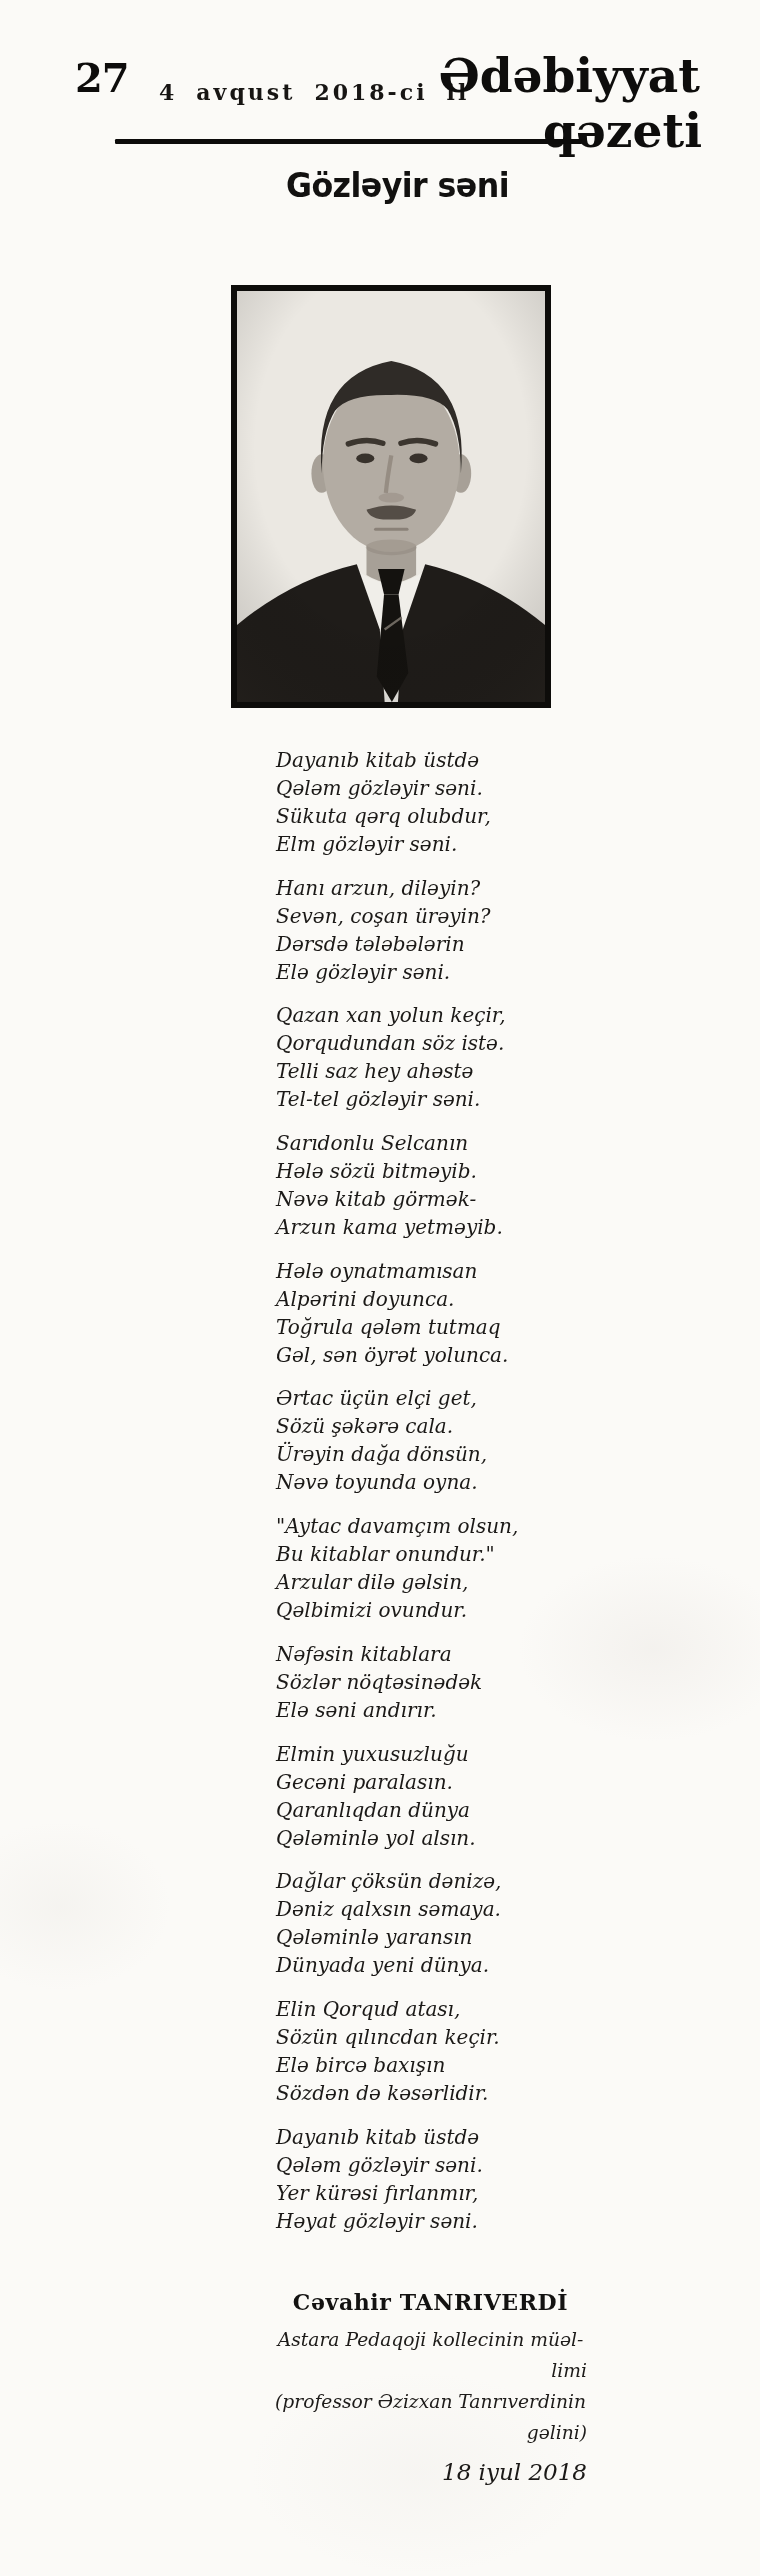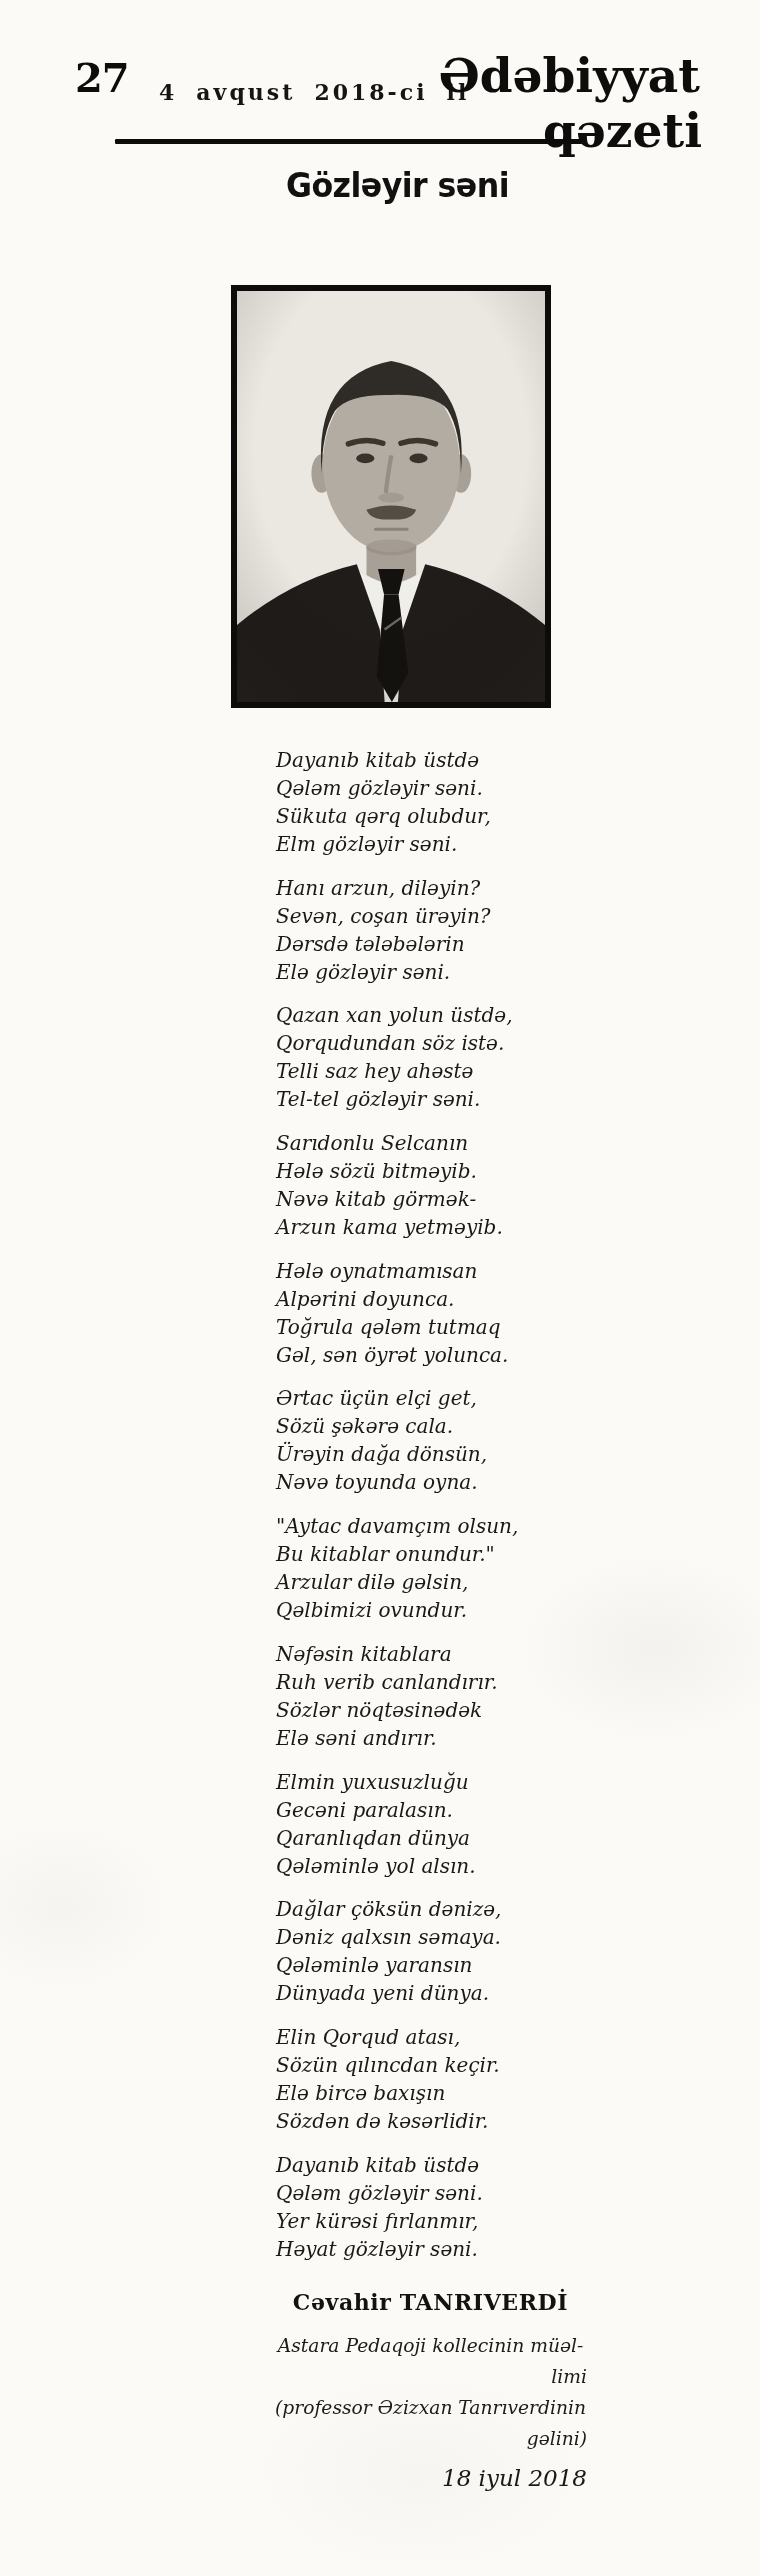--- a/index.html
+++ b/index.html
@@ -69,21 +69,21 @@
     display:block;
     font-style:italic;font-size:20px;line-height:28px;color:#1b1917;
     white-space:nowrap;
   }
   
   .signature{
     position:absolute;left:274px;top:2288px;width:313px;
   }
   .signature-name{
     text-align:center;font-weight:bold;font-size:22px;line-height:28px;
-    color:#131211;margin-bottom:14px;letter-spacing:0.6px;
+    color:#131211;margin-bottom:8px;letter-spacing:0.6px;
   }
   .signature-role{font-style:italic;font-size:18.7px;line-height:31px;color:#1d1b19;}
   .role-center{text-align:center;}
   .role-right{text-align:right;}
   .poem-date{
     margin-top:12px;text-align:right;
     font-style:italic;font-size:23px;line-height:24px;color:#1b1917;
   }
 </style>
 </head>
@@ -152,21 +152,21 @@
       <span class="poem-line">Sükuta qərq olubdur,</span>
       <span class="poem-line">Elm gözləyir səni.</span>
     </div>
     <div class="stanza">
       <span class="poem-line">Hanı arzun, diləyin?</span>
       <span class="poem-line">Sevən, coşan ürəyin?</span>
       <span class="poem-line">Dərsdə tələbələrin</span>
       <span class="poem-line">Elə gözləyir səni.</span>
     </div>
     <div class="stanza">
-      <span class="poem-line">Qazan xan yolun üstdə,</span>
+      <span class="poem-line">Qazan xan yolun keçir,</span>
       <span class="poem-line">Qorqudundan söz istə.</span>
       <span class="poem-line">Telli saz hey ahəstə</span>
       <span class="poem-line">Tel-tel gözləyir səni.</span>
     </div>
     <div class="stanza">
       <span class="poem-line">Sarıdonlu Selcanın</span>
       <span class="poem-line">Hələ sözü bitməyib.</span>
       <span class="poem-line">Nəvə kitab görmək-</span>
       <span class="poem-line">Arzun kama yetməyib.</span>
     </div>
@@ -183,21 +183,20 @@
       <span class="poem-line">Nəvə toyunda oyna.</span>
     </div>
     <div class="stanza">
       <span class="poem-line">"Aytac davamçım olsun,</span>
       <span class="poem-line">Bu kitablar onundur."</span>
       <span class="poem-line">Arzular dilə gəlsin,</span>
       <span class="poem-line">Qəlbimizi ovundur.</span>
     </div>
     <div class="stanza">
       <span class="poem-line">Nəfəsin kitablara</span>
-      <span class="poem-line">Ruh verib canlandırır.</span>
       <span class="poem-line">Sözlər nöqtəsinədək</span>
       <span class="poem-line">Elə səni andırır.</span>
     </div>
     <div class="stanza">
       <span class="poem-line">Elmin yuxusuzluğu</span>
       <span class="poem-line">Gecəni paralasın.</span>
       <span class="poem-line">Qaranlıqdan dünya</span>
       <span class="poem-line">Qələminlə yol alsın.</span>
     </div>
     <div class="stanza">

